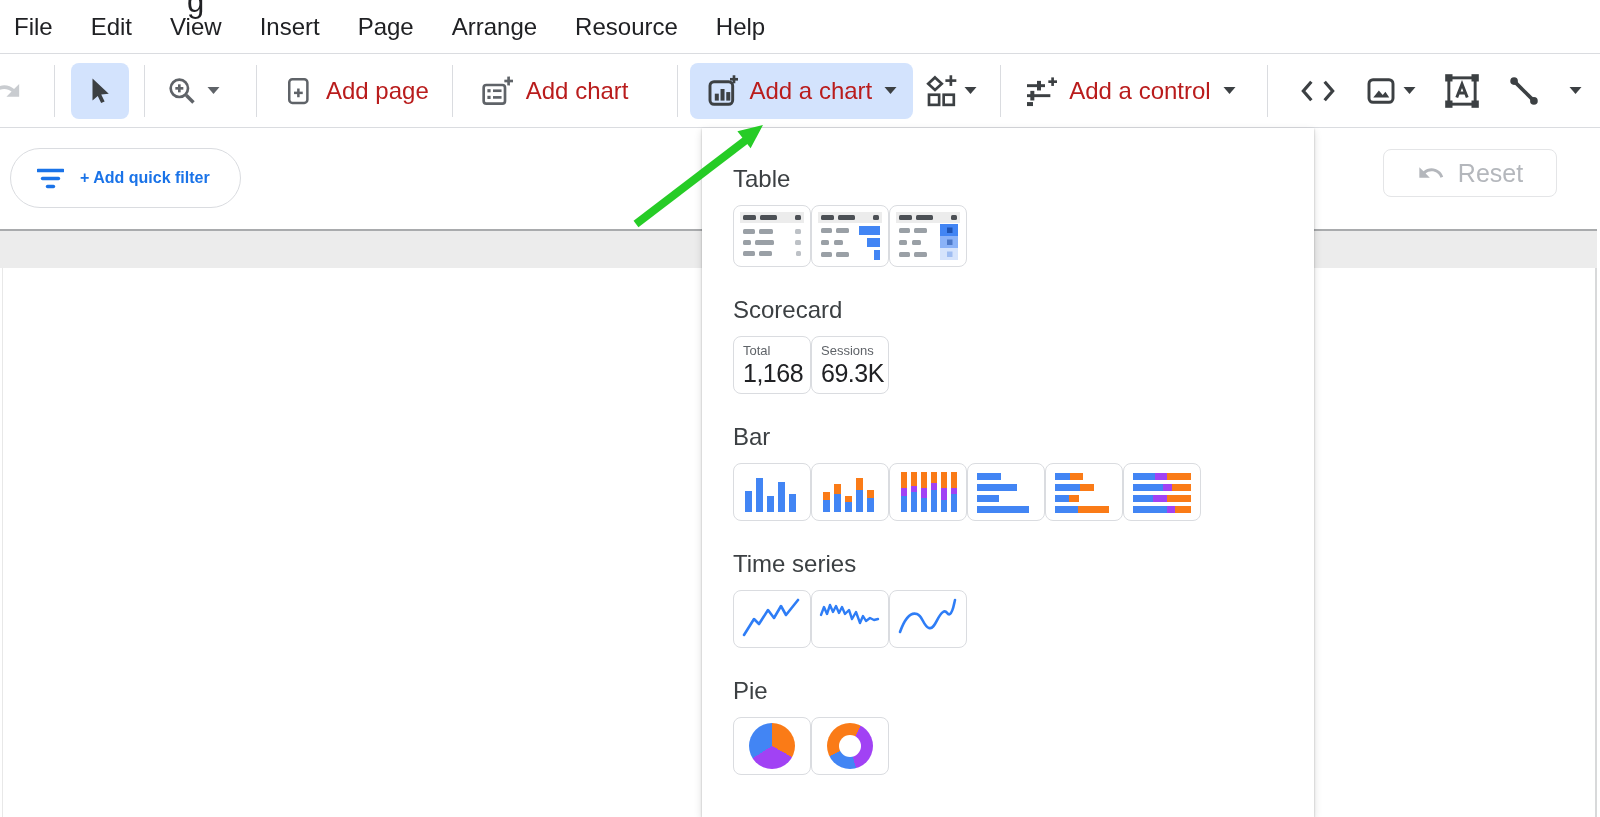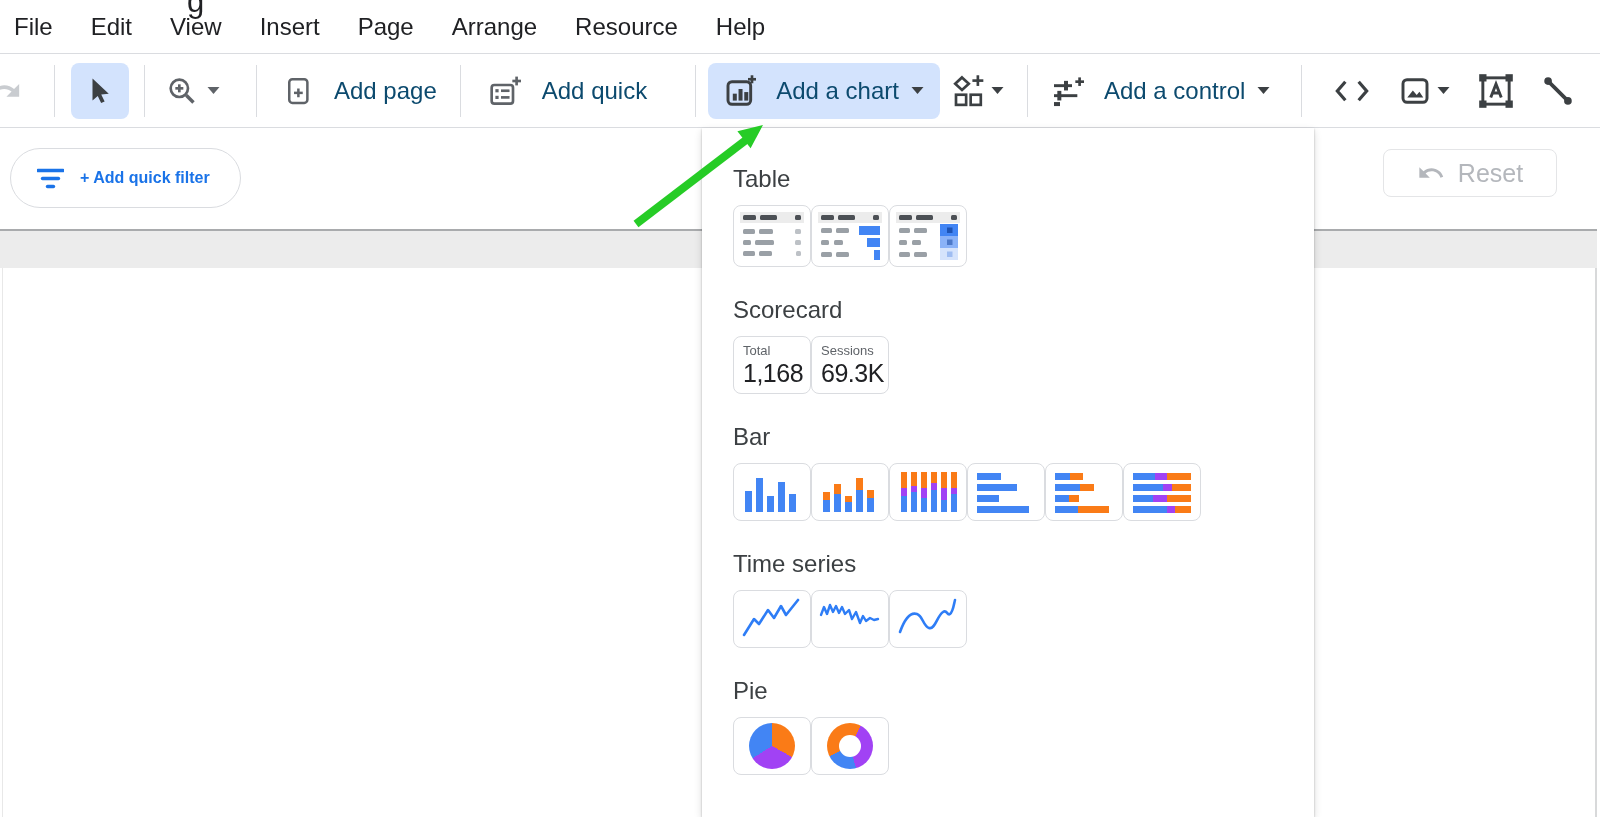--- a/index.html
+++ b/index.html
@@ -10,21 +10,21 @@
   .menubar { height:54px; border-bottom:1px solid #dadce0; display:flex;
     align-items:center; padding-left:14px; gap:38px; position:relative; }
   .menubar .menu-item { font-size:24px; color:#202124; cursor:default; white-space:nowrap; }
   .title-fragment { position:absolute; left:187px; top:-16px; font-size:31px; color:#202124; }
 
   
   .toolbar { height:74px; border-bottom:1px solid #dadce0; display:flex;
     align-items:center; position:relative; background:#fff; }
   .tb-divider { width:1px; height:52px; background:#dadce0; flex:0 0 auto; }
   .tool-btn { display:flex; align-items:center; border-radius:8px; flex:0 0 auto; }
-  .tool-label { font-size:24px; color:#0c4a6e; white-space:nowrap;margin-left:8px; }
+  .tool-label { font-size:24px; color:#b91c1c; white-space:nowrap; }
   .select-btn { width:58px; height:56px; background:#d3e3fd; justify-content:center; }
   .chart-btn { background:#d3e3fd; padding:12px 16px; gap:12px; }
   .icon { flex:0 0 auto; display:block; }
 
   
   .filter-row { height:101px; position:relative; background:#fff; }
   .quick-filter { position:absolute; left:10px; top:20px; height:60px;
     border:1px solid #dadce0; border-radius:30px; display:flex; align-items:center;
     gap:16px; padding:0 30px 0 26px; background:#fff; }
   .quick-filter span { color:#1a73e8; font-size:16px; font-weight:bold; white-space:nowrap; }
@@ -124,21 +124,21 @@
   <div class="tool-btn" style="margin-left:28px; gap:13px">
     <svg class="icon" width="32" height="32" viewBox="0 0 24 24">
       <rect x="2" y="7.5" width="16" height="14" rx="2" fill="none" stroke="#5f6368" stroke-width="2"></rect>
       <rect x="4.8" y="10.6" width="2.4" height="2.4" fill="#5f6368"></rect>
       <line x1="9" y1="11.8" x2="15.4" y2="11.8" stroke="#5f6368" stroke-width="2"></line>
       <rect x="4.8" y="15.6" width="2.4" height="2.4" fill="#5f6368"></rect>
       <line x1="9" y1="16.8" x2="15.4" y2="16.8" stroke="#5f6368" stroke-width="2"></line>
       <line x1="17.5" y1="4.5" x2="24" y2="4.5" stroke="#5f6368" stroke-width="2"></line>
       <line x1="20.7" y1="1.2" x2="20.7" y2="7.8" stroke="#5f6368" stroke-width="2"></line>
     </svg>
-    <span class="tool-label">Add quick</span>
+    <span class="tool-label">Add chart</span>
   </div>
 
   <div class="tb-divider" style="margin-left:48px"></div>
 
   <div class="tool-btn chart-btn" style="margin-left:12px">
     <svg class="icon" width="32" height="32" viewBox="0 0 24 24">
       <rect x="3" y="5" width="17" height="17" rx="3" fill="none" stroke="#3c4043" stroke-width="2.2"></rect>
       <rect x="6.6" y="14" width="3" height="5.2" fill="#3c4043"></rect>
       <rect x="10.9" y="10.5" width="3" height="8.7" fill="#3c4043"></rect>
       <rect x="15.2" y="12.8" width="3" height="6.4" fill="#3c4043"></rect>

